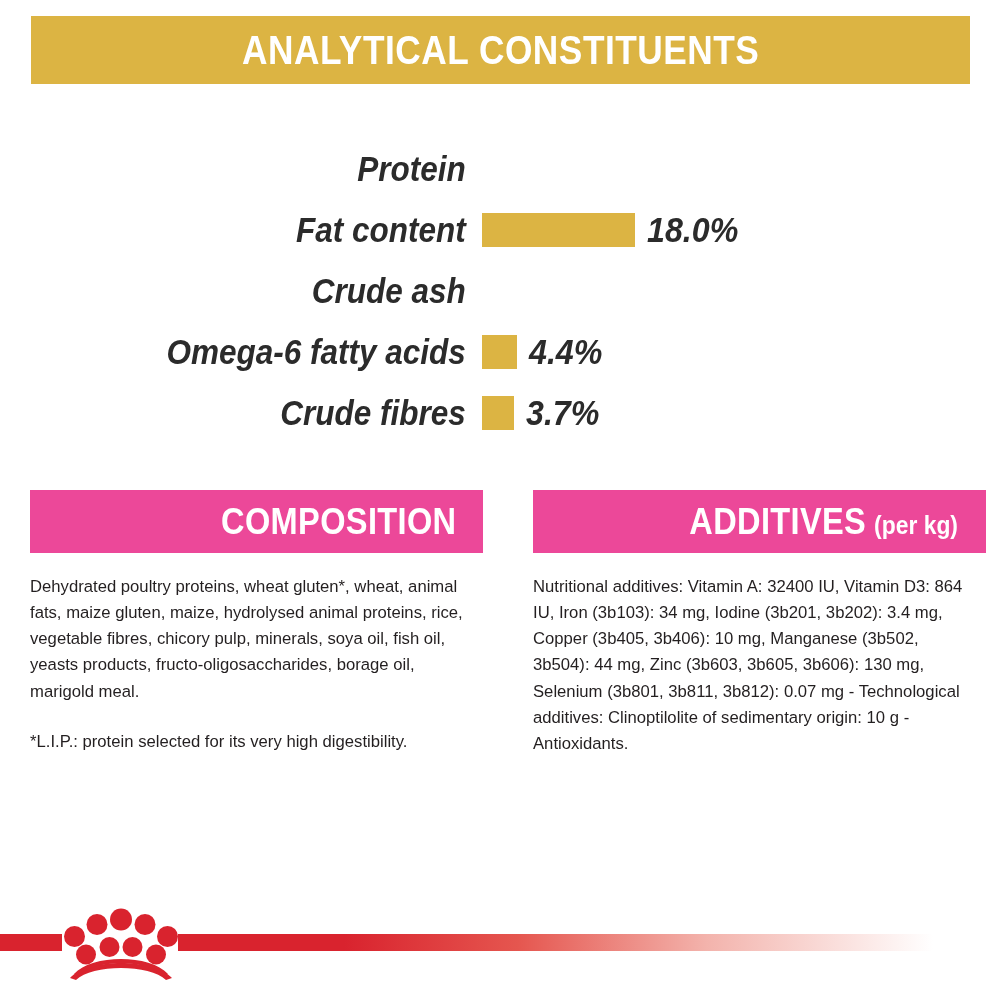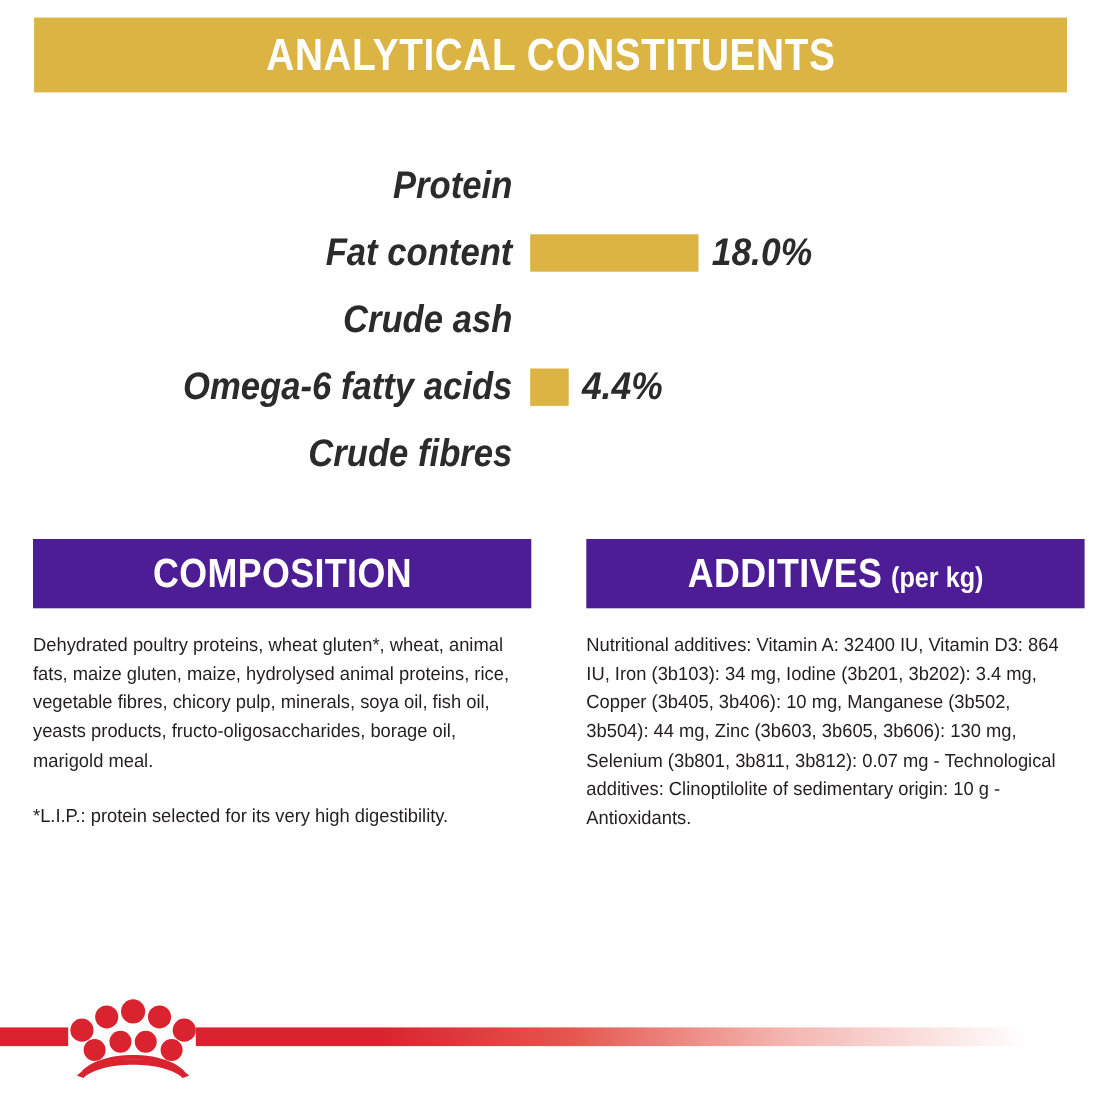--- a/index.html
+++ b/index.html
@@ -100,24 +100,24 @@
     display: flex;
   }
   .panel {
     box-sizing: border-box;
   }
   .panel-left  { margin-left: 30px;  width: 453px; }
   .panel-right { margin-left: 50px;  width: 453px; }
 
   .panel-banner {
     height: 63px;
-    background: #4c1d95;
-    display: flex;
-    align-items: center;
-    justify-content: center;
+    background: #ec4899;
+    display: flex;
+    align-items: center;
+    justify-content: flex-end;
     padding: 0 10px;
     box-sizing: border-box;
   }
   .panel-banner-inner {
     display: flex;
     align-items: baseline;
     justify-content: center;
     white-space: nowrap;
     transform: scaleX(0.88);
     transform-origin: center center;
@@ -213,20 +213,24 @@
     </div>
     <div class="const-row">
       <div class="const-label">Omega-6 fatty acids</div>
       <div class="const-bar-wrap">
         <div class="const-bar" style="width: 35px; background: rgb(220, 180, 67);"></div>
         <div class="const-value">4.4%</div>
       </div>
     </div>
     <div class="const-row">
       <div class="const-label">Crude fibres</div>
+      <div class="const-bar-wrap">
+        <div class="const-bar" style="width: 32px; background: rgb(220, 180, 67);"></div>
+        <div class="const-value">3.7%</div>
+      </div>
     </div>
   </div>
 
 <div class="panels">
 
   <div class="panel panel-left">
     <div class="panel-banner">
       <div class="panel-banner-inner">
         <span class="panel-title">COMPOSITION</span>
       </div>

